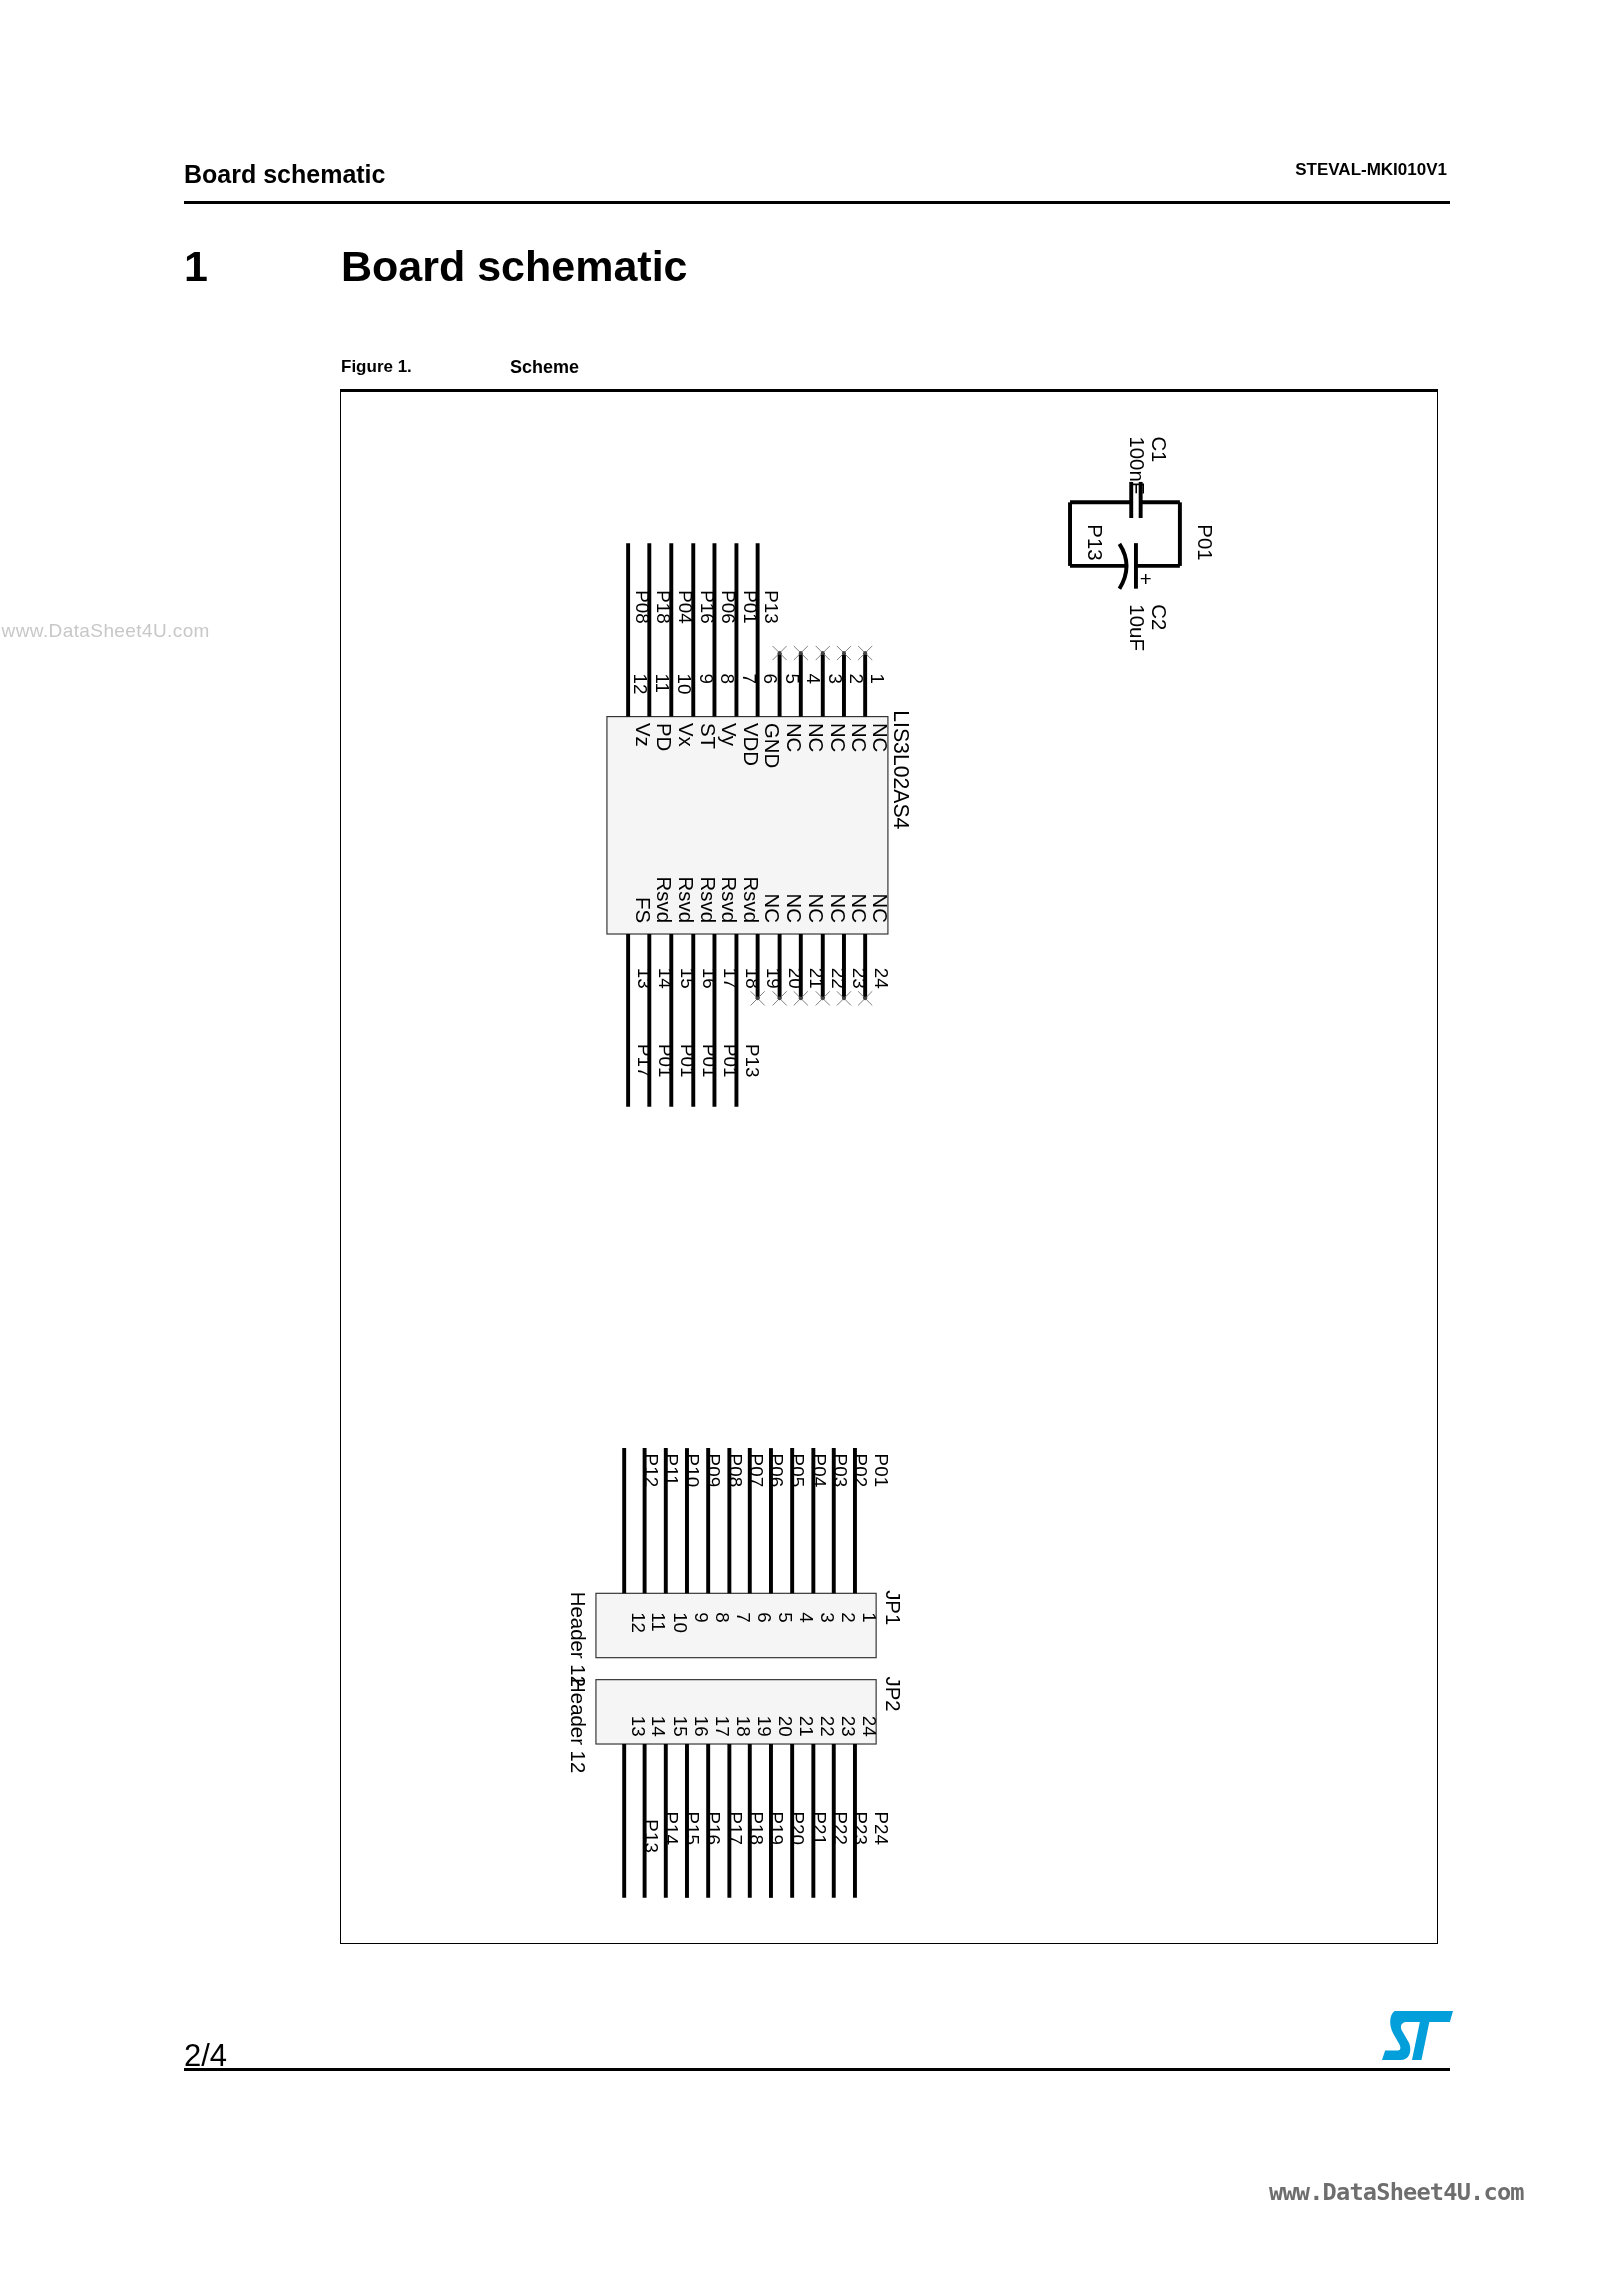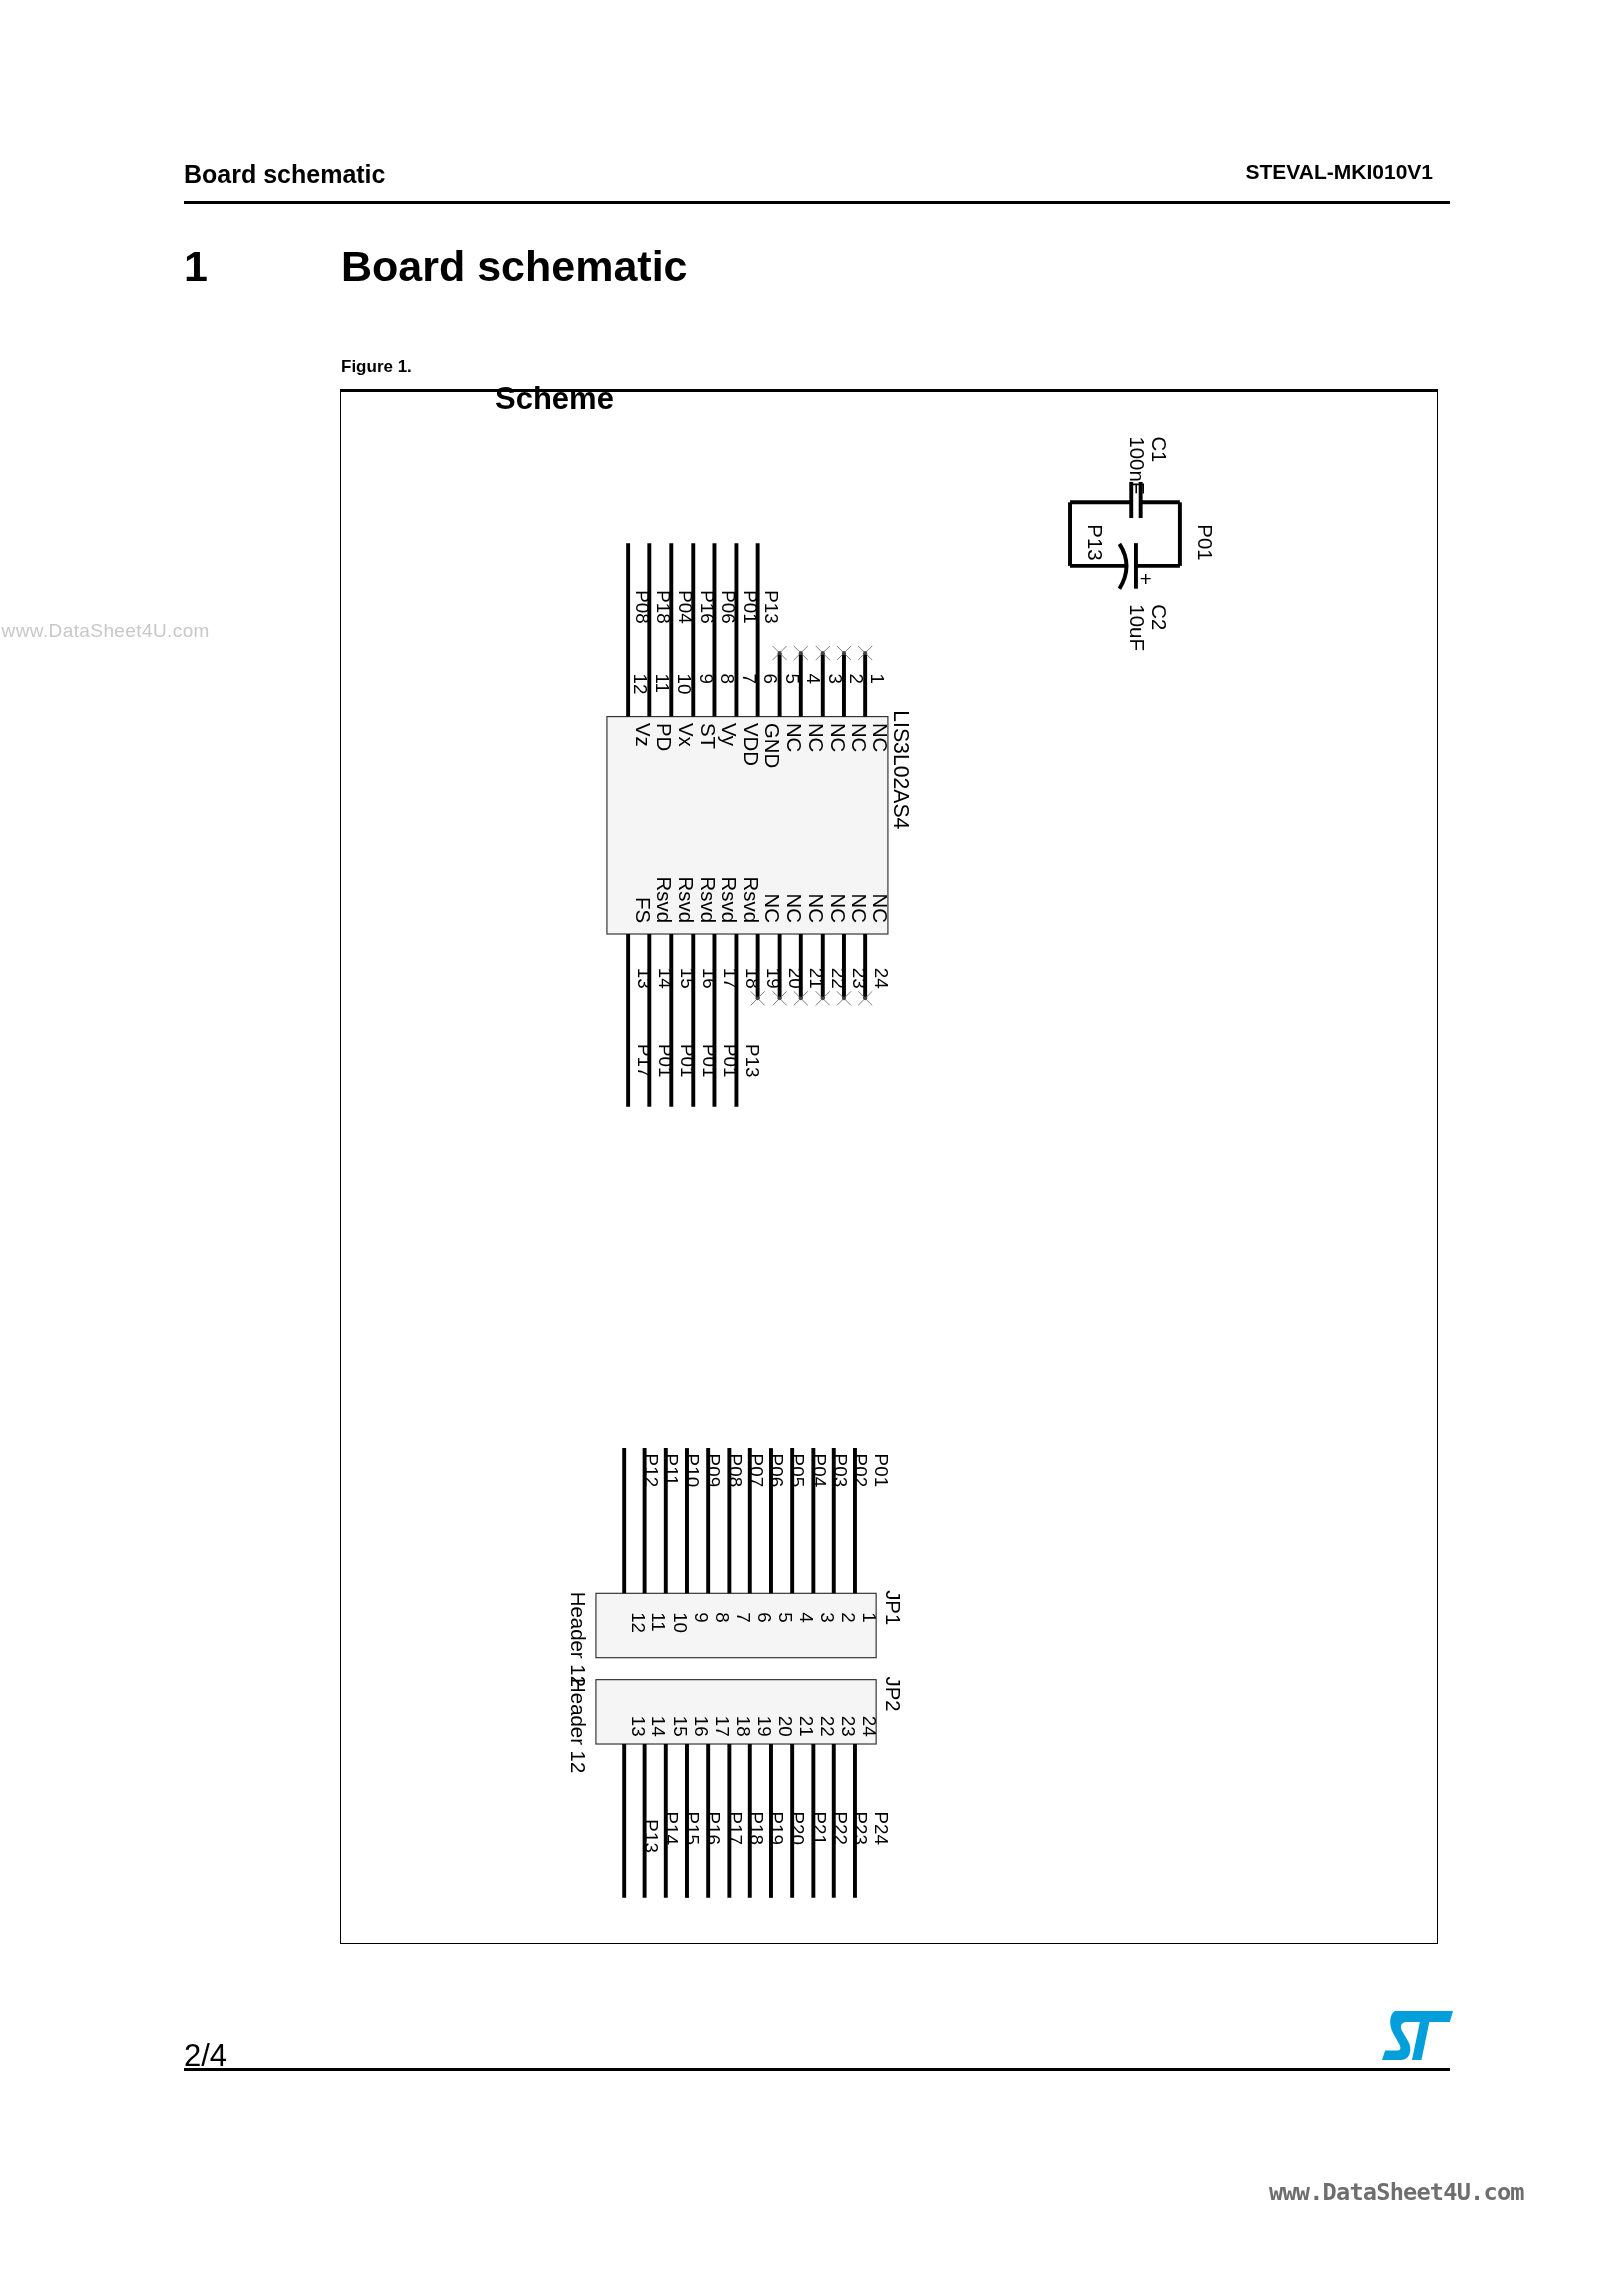--- a/index.html
+++ b/index.html
@@ -1,25 +1,25 @@
 <!DOCTYPE html>
 <html style="font-size:12.6px"><head>
 <meta charset="utf-8">
 <style>
   html, body { margin: 0; padding: 0; background: #ffffff; }
   body { width: 1622px; height: 2295px; position: relative; overflow: hidden;
          font-family: "Liberation Sans", sans-serif; color: #000; }
   .abs { position: absolute; }
   .hdr-left { left: 184px; top: 160px; font-size: 25px; font-weight: bold; }
-  .hdr-right { right: 189px; top: 160px; font-size: 21px; font-weight: bold; }
+  .hdr-right { right: 175px; top: 160px; font-size: 17px; font-weight: bold; }
   .hdr-rule { left: 184px; top: 201px; width: 1266px; height: 3.1px; background: #000; }
   .sec-num { left: 184px; top: 242px; font-size: 43px; font-weight: bold; }
   .sec-title { left: 341px; top: 242px; font-size: 43px; font-weight: bold; }
   .fig-label { left: 341px; top: 357px; font-size: 17px; font-weight: bold; }
-  .fig-caption { left: 495px; top: 357px; font-size: 31px; font-weight: bold; margin-top: 24px; }
+  .fig-caption { left: 510px; top: 357px; font-size: 18px; font-weight: bold; }
   .fig-box { left: 340px; top: 389px; width: 1096px; height: 1551px;
              border: 1.6px solid #000; border-top-width: 3.1px; box-sizing: content-box; }
   .page-num { left: 184px; top: 2038px; font-size: 31px; }
   .ftr-rule { left: 184px; top: 2068px; width: 1266px; height: 3.1px; background: #000; }
   .logo { left: 1382px; top: 2011px; width: 71px; height: 49px; }
   .wm-left { left: 1.6px; top: 620px; font-size: 19px; color: #c8c8c8; letter-spacing: 0.4px; }
   .wm-right { left: 1269px; top: 2178px; font-size: 23.6px; font-weight: bold; color: #6e6e6e;
               font-family: "DejaVu Sans Mono", monospace; letter-spacing: -0.8px; }
   svg.schem { position: absolute; left: 0; top: 0; }
   svg text { font-family: "Liberation Sans", sans-serif; fill: #000; }

